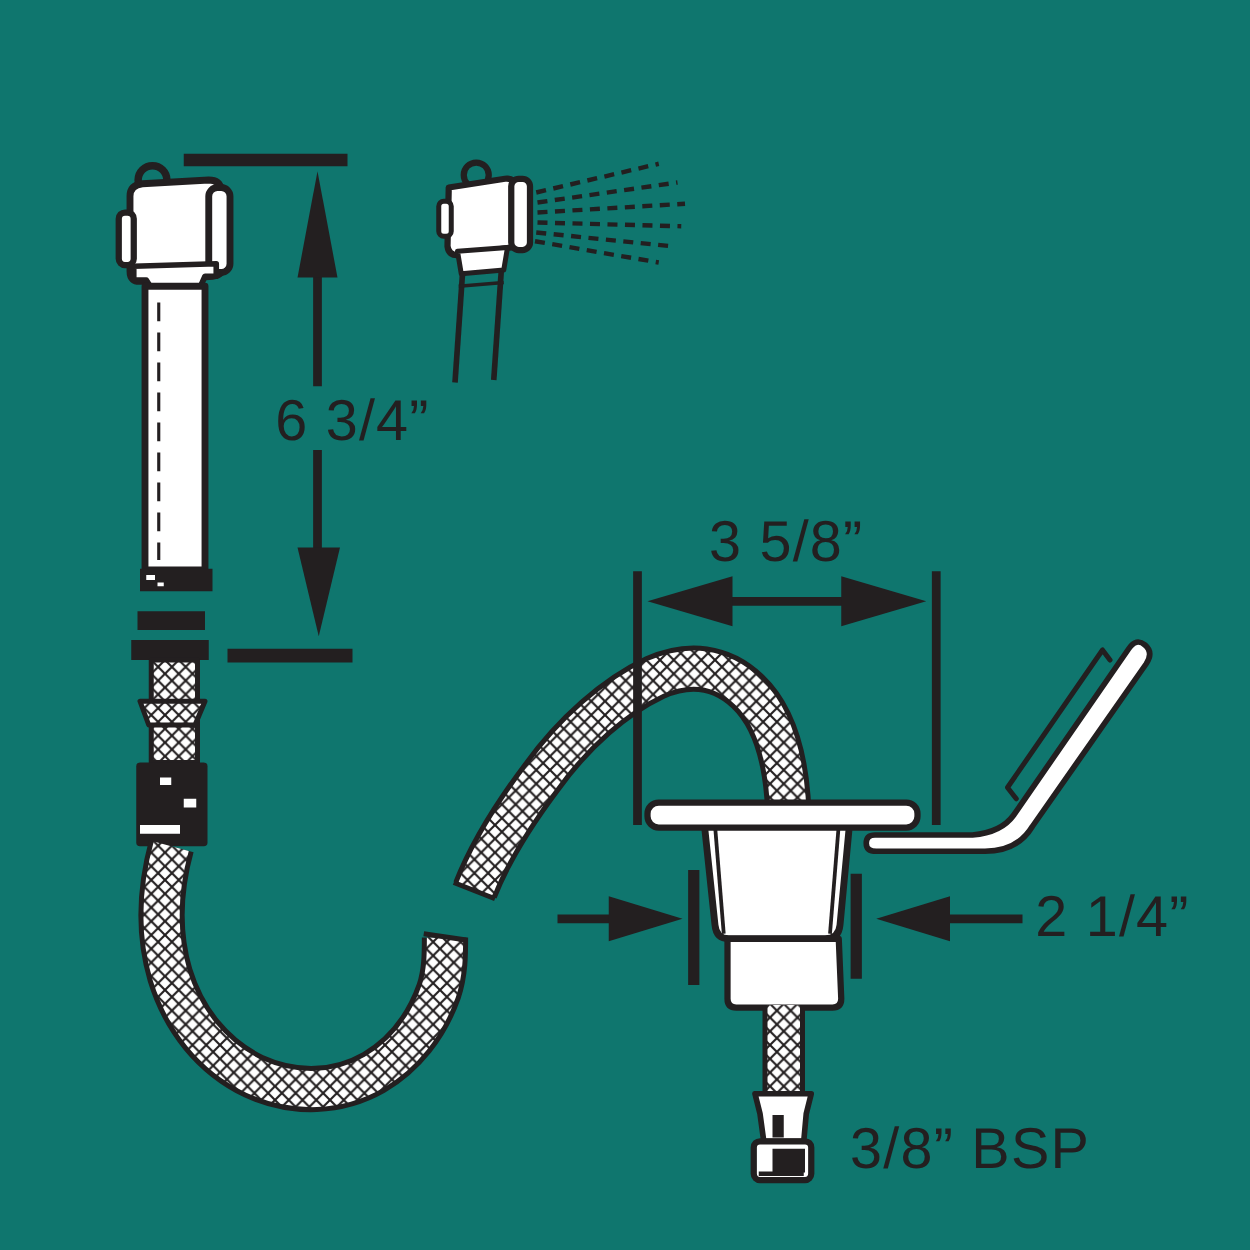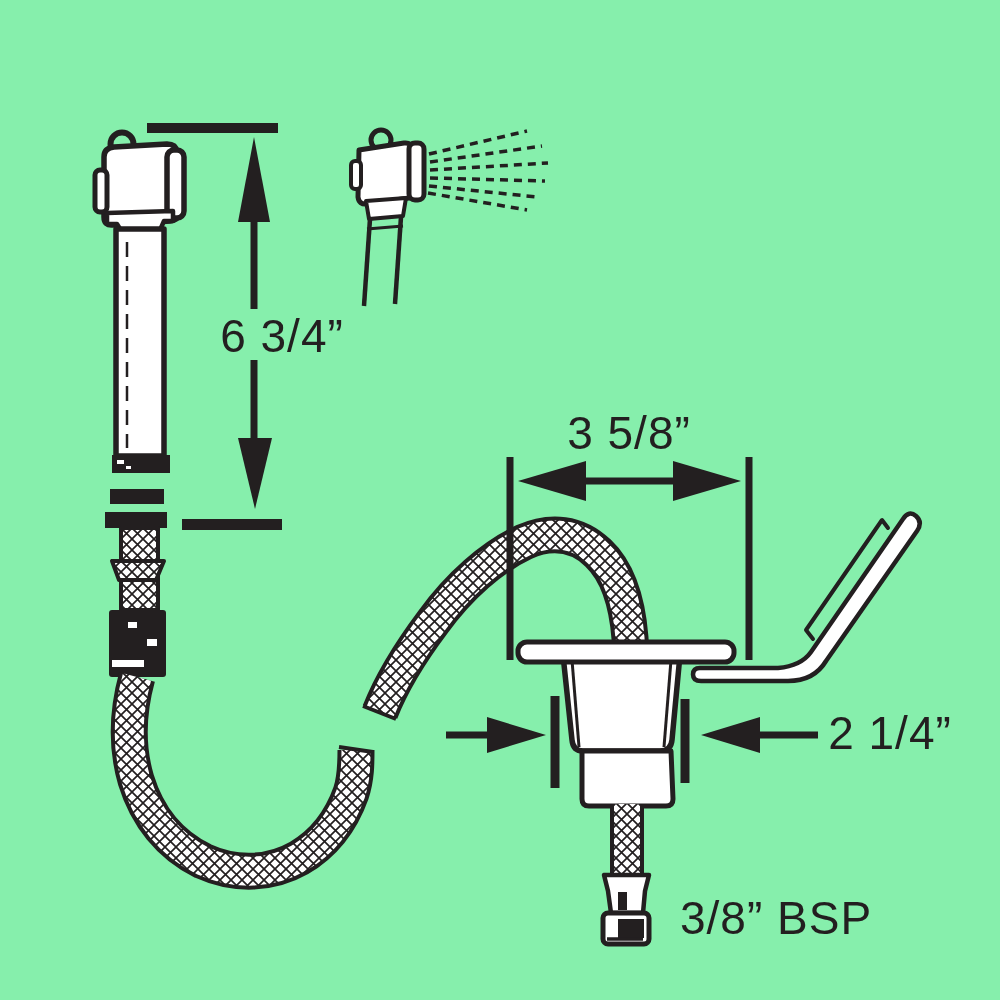--- a/index.html
+++ b/index.html
@@ -1,17 +1,17 @@
 <!DOCTYPE html>
 <html><head>
 <meta charset="utf-8">
 <style>
   html,body{margin:0;padding:0;background:#ffffff;}
   .stage{
-    position:relative;width:1000px;height:1000px;background:#86efac;overflow:hidden;
+    position:relative;width:1000px;height:1000px;background:#0f766e;overflow:hidden;
     font-family:"Liberation Sans", sans-serif;
   }
   svg{position:absolute;left:0;top:0;}
   text{
     font-family:"Liberation Sans", sans-serif;
     fill:#231f20;
     font-size:46px;
     letter-spacing:1px;
   }
 </style>

